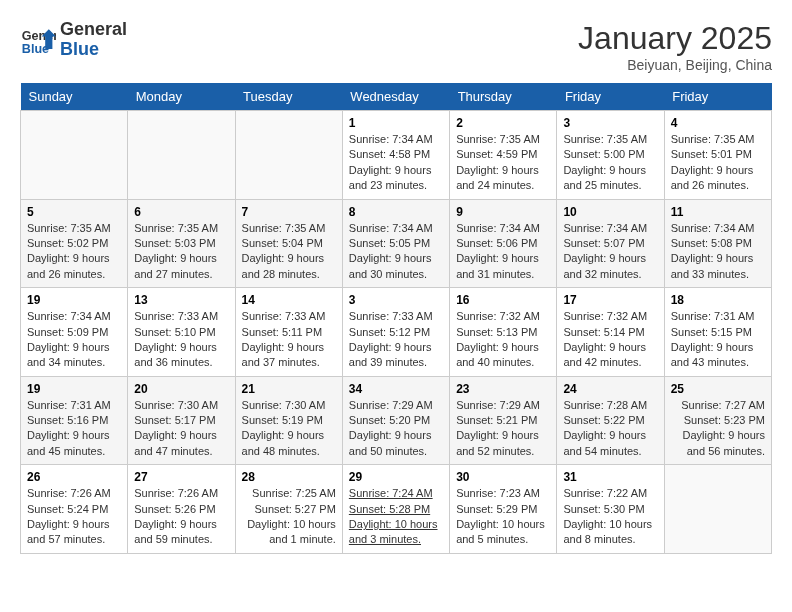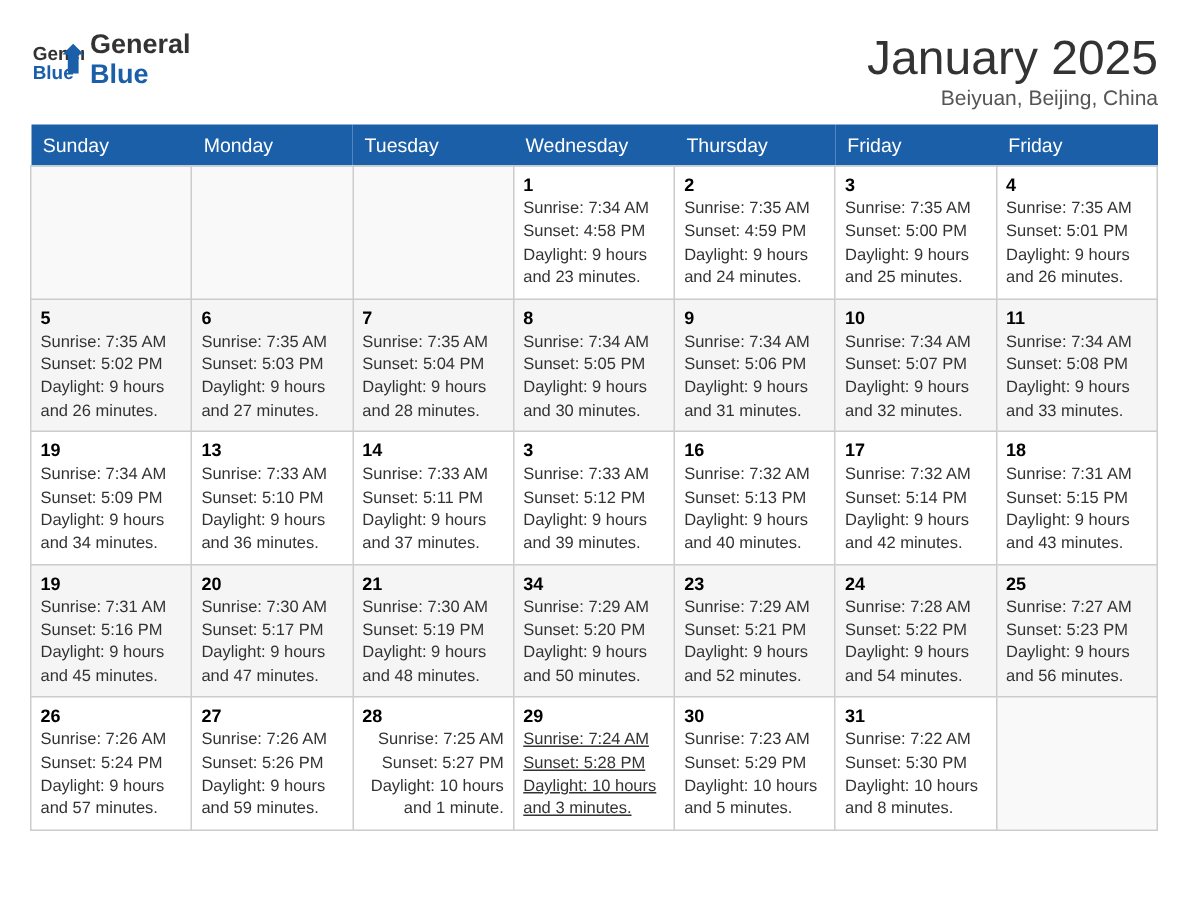--- a/index.html
+++ b/index.html
@@ -287,21 +287,21 @@
         </td>
         <td>
           <span class="day-number">24</span>
           <div class="day-info" style="white-space: pre-line;">Sunrise: 7:28 AM
 Sunset: 5:22 PM
 Daylight: 9 hours
 and 54 minutes.</div>
         </td>
         <td>
           <span class="day-number">25</span>
-          <div class="day-info" style="white-space: pre-line;">Sunrise: 7:27 AM
+          <div class="day-info" style="white-space: pre-line; text-align: right;">Sunrise: 7:27 AM
 Sunset: 5:23 PM
 Daylight: 9 hours
 and 56 minutes.</div>
         </td>
       </tr>
       <tr>
         <td>
           <span class="day-number">26</span>
           <div class="day-info" style="white-space: pre-line;">Sunrise: 7:26 AM
 Sunset: 5:24 PM

